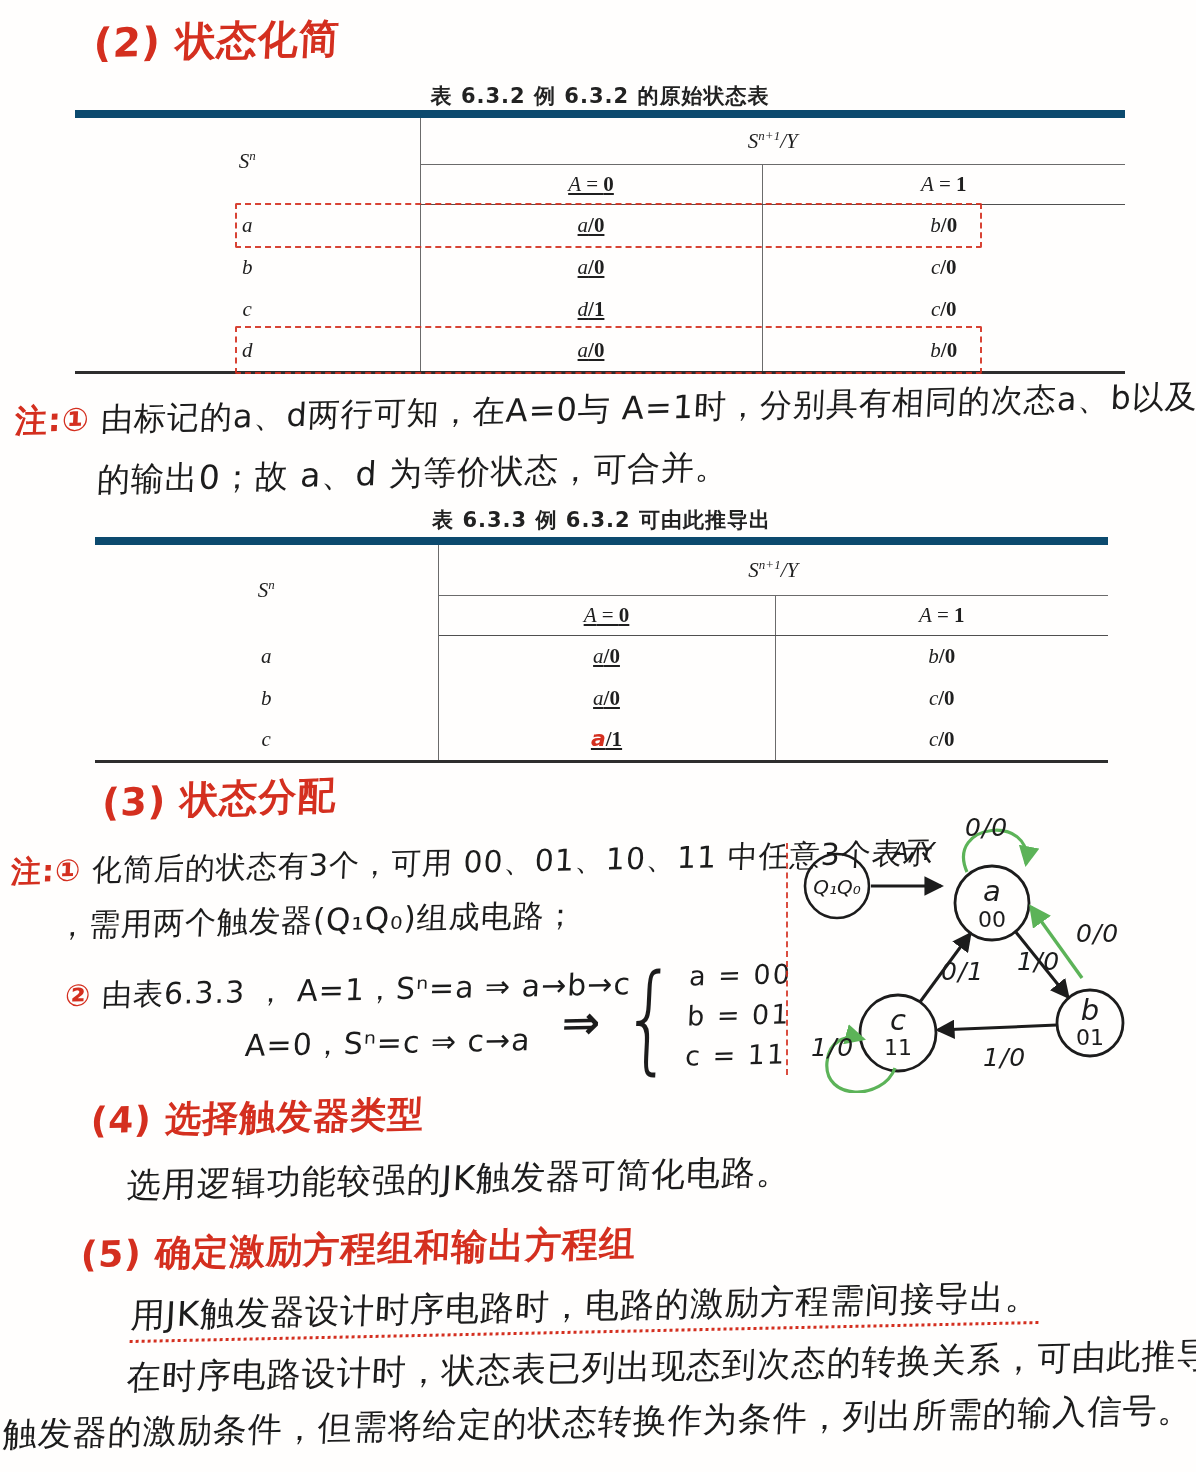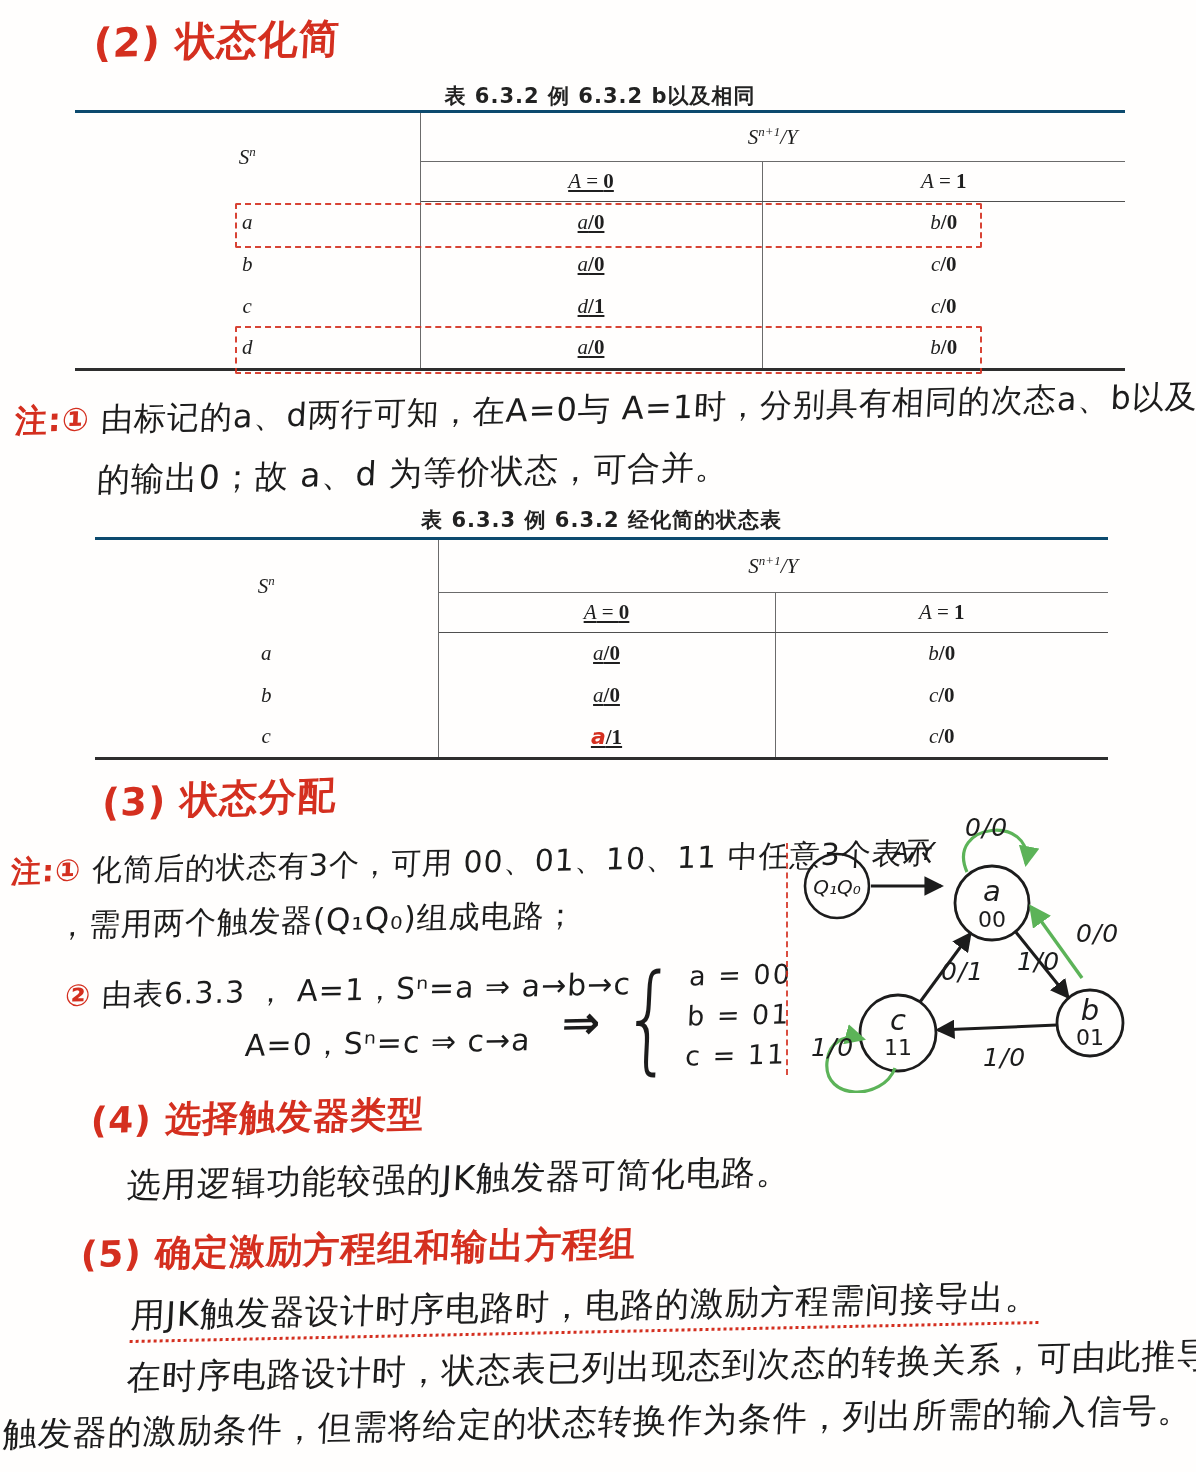--- a/index.html
+++ b/index.html
@@ -28,21 +28,21 @@
   }
   
   .caption{
     position:absolute;text-align:center;
     font-family:"DejaVu Sans",sans-serif;font-weight:700;font-size:21px;color:#222;
     letter-spacing:1px;
   }
   table.stable{
     position:absolute;border-collapse:collapse;table-layout:fixed;
     font-family:"Liberation Serif","DejaVu Serif",serif;font-size:21px;color:#1f1f1f;
-    border-top:3px solid #0c4a6e;border-bottom:3px solid #2e2e2e;
+    border-top:8px solid #0c4a6e;border-bottom:3px solid #2e2e2e;
   }
   table.stable td{text-align:center;vertical-align:middle;padding:0;}
   td.csn{border-right:1px solid #6b6b6b;}
   td.csny{border-bottom:1px solid #6b6b6b;}
   tr.h2 td{border-bottom:1.5px solid #4f4f4f;}
   td.vdiv{border-right:1px solid #6b6b6b;text-decoration:underline;}
   .it{font-style:italic;}
   .bnum{font-weight:700;font-style:normal;}
   table.stable sup{font-style:italic;font-size:13px;letter-spacing:0;margin-top:44px;}
   .cell-next{font-style:italic;}
@@ -69,21 +69,21 @@
   svg .sname{font-size:29px;font-style:italic;}
   svg .scode{font-size:22px;}
 </style>
 </head>
 <body>
 
 <div class="page">
 
   <div class="hw redhw" style="left:95px;top:16px;font-size:40px;">(2) 状态化简</div>
 
-  <div class="caption" style="left:75px;top:82px;width:1050px;">表 6.3.2   例 6.3.2 b以及相同</div>
+  <div class="caption" style="left:75px;top:82px;width:1050px;">表 6.3.2   例 6.3.2 的原始状态表</div>
 
   <table class="stable" style="left:75px;top:110px;width:1050px;">
     <colgroup>
         <col style="width:345px">
         <col style="width:342px">
         <col style="width:363px">
       </colgroup>
     <tbody>
         <tr style="height:50px;">
       <td class="csn" rowspan="2">
@@ -125,21 +125,21 @@
     </table>
   <div class="redbox" style="left:235px;top:203px;width:743px;height:41px;"></div>
   <div class="redbox" style="left:235px;top:326px;width:743px;height:44px;"></div>
 
   <div class="hw" style="left:16px;top:400px;font-size:32px;">
     <span class="redp">注:①</span>
     <span>由标记的a、d两行可知，在A=0与 A=1时，分别具有相同的次态a、b以及相同</span>
   </div>
   <div class="hw" style="left:98px;top:458px;font-size:33px;">的输出0；故 a、d 为等价状态，可合并。</div>
 
-  <div class="caption" style="left:95px;top:506px;width:1013px;">表 6.3.3   例 6.3.2 经化简的状态表</div>
+  <div class="caption" style="left:95px;top:506px;width:1013px;">表 6.3.3   例 6.3.2 可由此推导出</div>
 
   <table class="stable" style="left:95px;top:537px;width:1013px;">
     <colgroup>
         <col style="width:343px">
         <col style="width:337px">
         <col style="width:333px">
       </colgroup>
     <tbody>
         <tr style="height:54px;">
       <td class="csn" rowspan="2">

